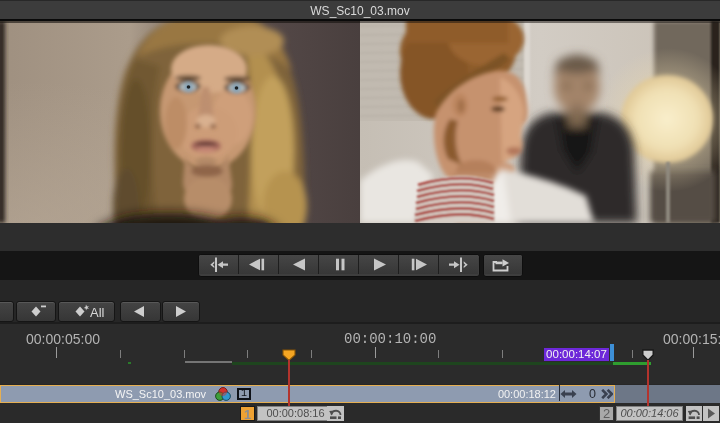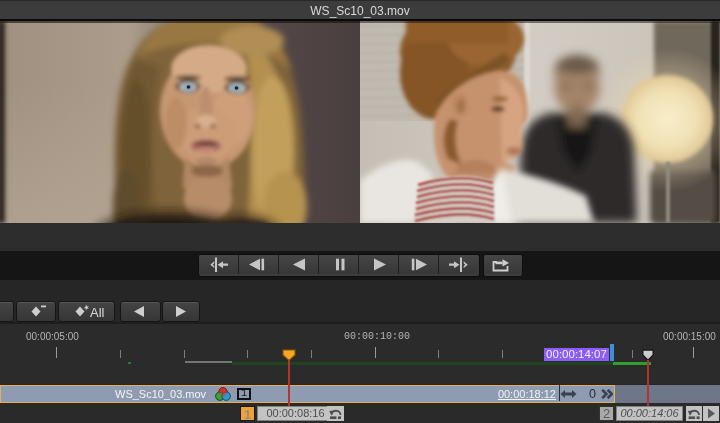--- a/index.html
+++ b/index.html
@@ -10,33 +10,33 @@
 #underframes{left:0;top:223px;width:720px;height:28px;background:#2d2d2d;}
 #transtrip{left:0;top:251px;width:720px;height:29px;background:#151515;}
 #row2bg{left:0;top:280px;width:720px;height:42px;background:#262626;}
 #rulerbg{left:0;top:322px;width:720px;height:62px;background:#2b2b2b;border-top:2px solid #1d1d1d;box-sizing:border-box;}
 #bottombg{left:0;top:403px;width:720px;height:20px;background:#2a2a2a;}
 .tgroup{position:absolute;top:254px;height:21px;border:1px solid #0e0e0e;border-radius:3px;background:#3e3e3e;box-shadow:inset 0 1px 0 #5b5b5b;display:flex;overflow:hidden;}
 .tbtn{width:39px;height:19px;border-right:1px solid #1e1e1e;background:linear-gradient(#464646,#373737);position:relative;}
 .tbtn:last-child{border-right:none;}
 .b2{position:absolute;top:301px;height:21px;background:linear-gradient(#444,#363636);border:1px solid #151515;box-shadow:inset 0 1px 0 #585858;border-radius:3px;box-sizing:border-box;}
 .icsvg{position:absolute;left:0;top:0;}
-.rlabel{position:absolute;color:#b4b4b4;font-size:10px;top:331px;}
+.rlabel{position:absolute;color:#b4b4b4;font-size:14px;top:331px;}
 .tick{position:absolute;width:1px;background:#9b9b9b;top:347px;height:11px;}
 .tick.sm{top:350px;height:8px;background:#7e7e7e;}
-#tcruler{left:544px;top:348px;width:65px;height:13px;background:#8b5cf6;color:#f2f2f2;font-size:11.5px;line-height:13px;text-align:center;}
+#tcruler{left:544px;top:348px;width:65px;height:13px;background:#6d28d9;color:#f2f2f2;font-size:11.5px;line-height:13px;text-align:center;}
 #bluebar{left:610px;top:344px;width:4px;height:17px;background:#3d8fd6;}
 #graysg{left:185px;top:361px;width:47px;height:2px;background:#757575;}
 #greendot{left:128px;top:362px;width:3px;height:2px;background:#2a7a2a;}
 #greenline{left:232px;top:362px;width:381px;height:3px;background:#1e451e;}
 #greenbright{left:613px;top:362px;width:38px;height:3px;background:#2f9e2f;}
 #trackstrip{left:0;top:385px;width:720px;height:18px;background:#6d7787;}
 #clip{position:absolute;left:0;top:0;width:615px;height:18px;background:#8e9bb0;border:1px solid #e5af52;box-sizing:border-box;}
 #cliptext{position:absolute;left:115px;top:3px;color:#f5f5f5;font-size:11px;}
-#cliptc{position:absolute;left:446px;top:3px;width:110px;text-align:right;color:#f2f2f2;font-size:11px;text-decoration:underline;}
+#cliptc{position:absolute;left:446px;top:3px;width:110px;text-align:right;color:#f2f2f2;font-size:11px;}
 #onebox{position:absolute;left:237px;top:3px;width:10px;height:8px;border:2px solid #0e1118;color:#0e1118;font-size:10px;line-height:8.5px;text-align:center;font-family:"Liberation Mono",monospace;}
 #clipdiv{position:absolute;left:559px;top:0;width:1px;height:16px;background:#262c38;}
 .darkic{color:#3c4250;font-weight:bold;}
 #orangebox{left:240px;top:406px;width:15px;height:15px;background:#efa233;border:1px solid #1a1a1a;color:#8f8f8f;font-size:13px;line-height:15px;text-align:center;font-weight:bold;box-sizing:border-box;}
 .tcbox{position:absolute;top:406px;height:15px;background:#c3c3c3;border:1px solid #808080;color:#4e4e4e;font-size:11px;line-height:13.5px;text-align:center;box-sizing:border-box;}
 #twobox{left:599px;top:406px;width:15px;height:15px;background:#a9a9a9;border:1px solid #333;color:#5e5e5e;font-size:13px;line-height:14px;text-align:center;box-sizing:border-box;}
 .redline{position:absolute;width:2px;background:#b3342d;z-index:5;}
 .phead{position:absolute;top:348px;}
 </style>
 </head>

